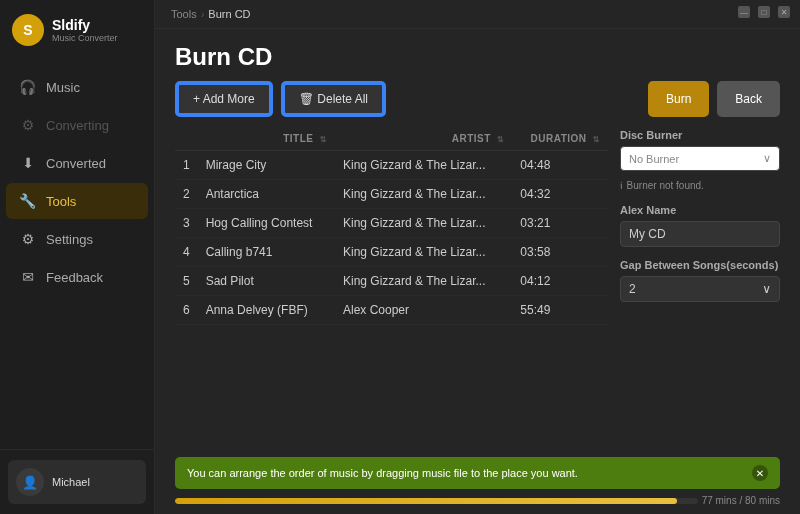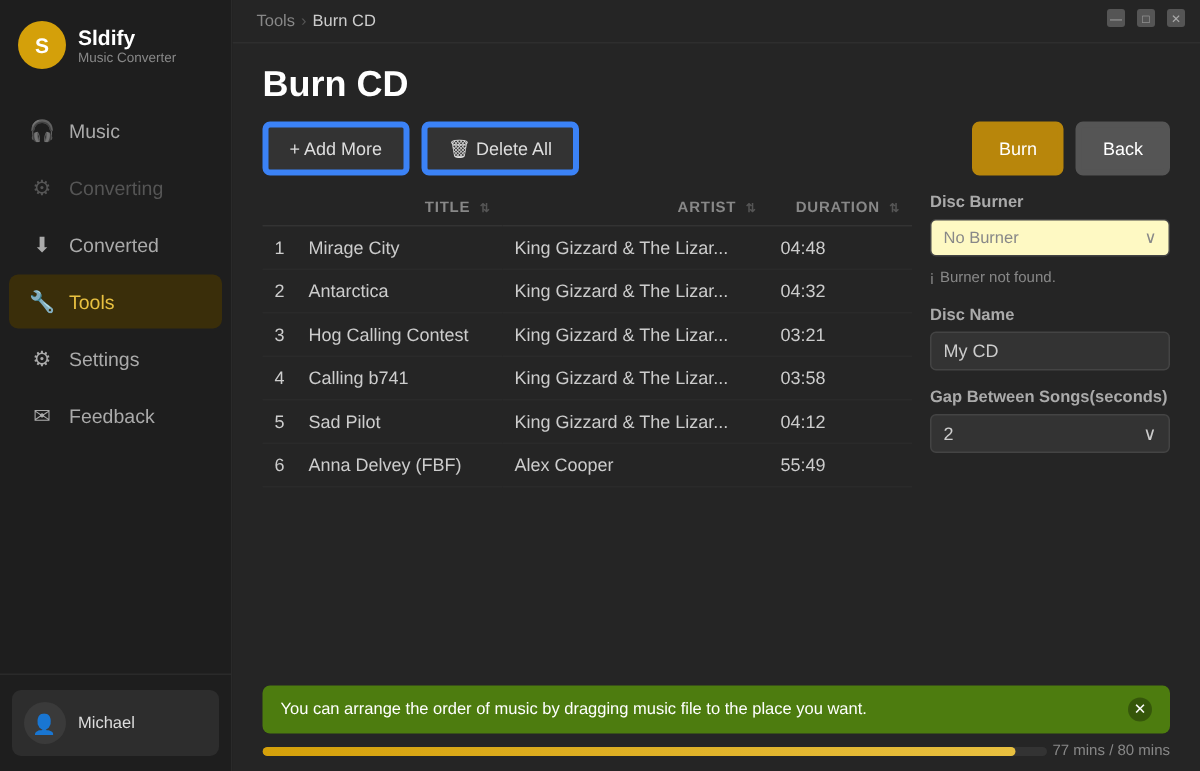--- a/index.html
+++ b/index.html
@@ -230,21 +230,21 @@
       gap: 12px;
       padding-top: 2px;
     }
     .panel-section { display: flex; flex-direction: column; gap: 5px; }
     .panel-label {
       font-size: 11px;
       color: #aaa;
       font-weight: 600;
     }
     .panel-select {
-      background: #fef9c3;
+      background: #ffffff;
       border: 1px solid #444;
       border-radius: 4px;
       padding: 5px 8px;
       color: #888;
       font-size: 11px;
       display: flex;
       align-items: center;
       justify-content: space-between;
       cursor: pointer;
     }
@@ -491,21 +491,21 @@
               <span>No Burner</span>
               <span>∨</span>
             </div>
             <div class="burner-note">
               <span>ℹ</span>
               <span>Burner not found.</span>
             </div>
           </div>
 
           <div class="panel-section">
-            <span class="panel-label">Disc Name</span>
+            <span class="panel-label">Alex Name</span>
             <div class="panel-input">
               <span>My CD</span>
             </div>
           </div>
 
           <div class="panel-section">
             <span class="panel-label">Gap Between Songs(seconds)</span>
             <div class="panel-number">
               <span>2</span>
               <span>∨</span>

